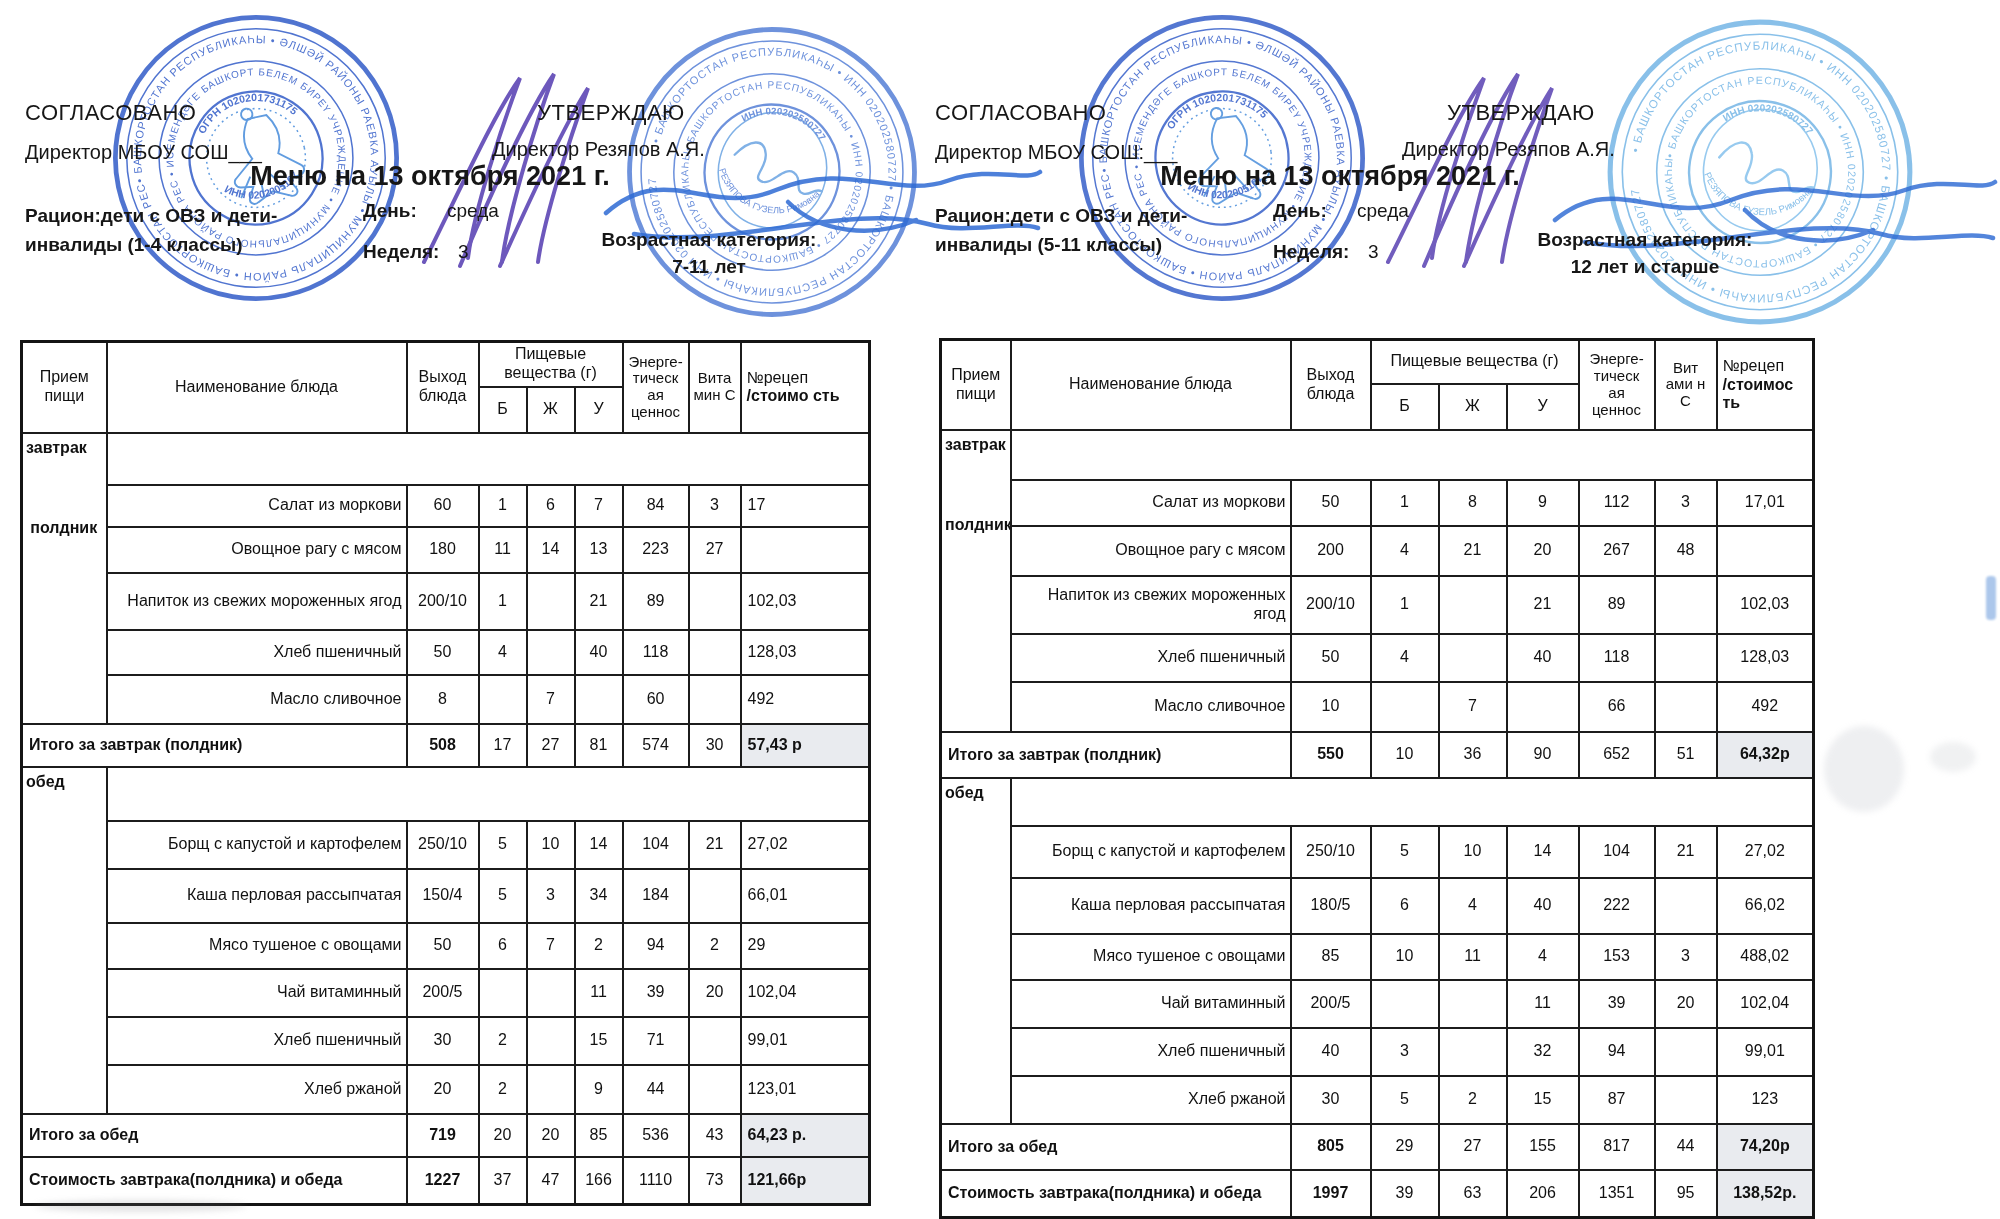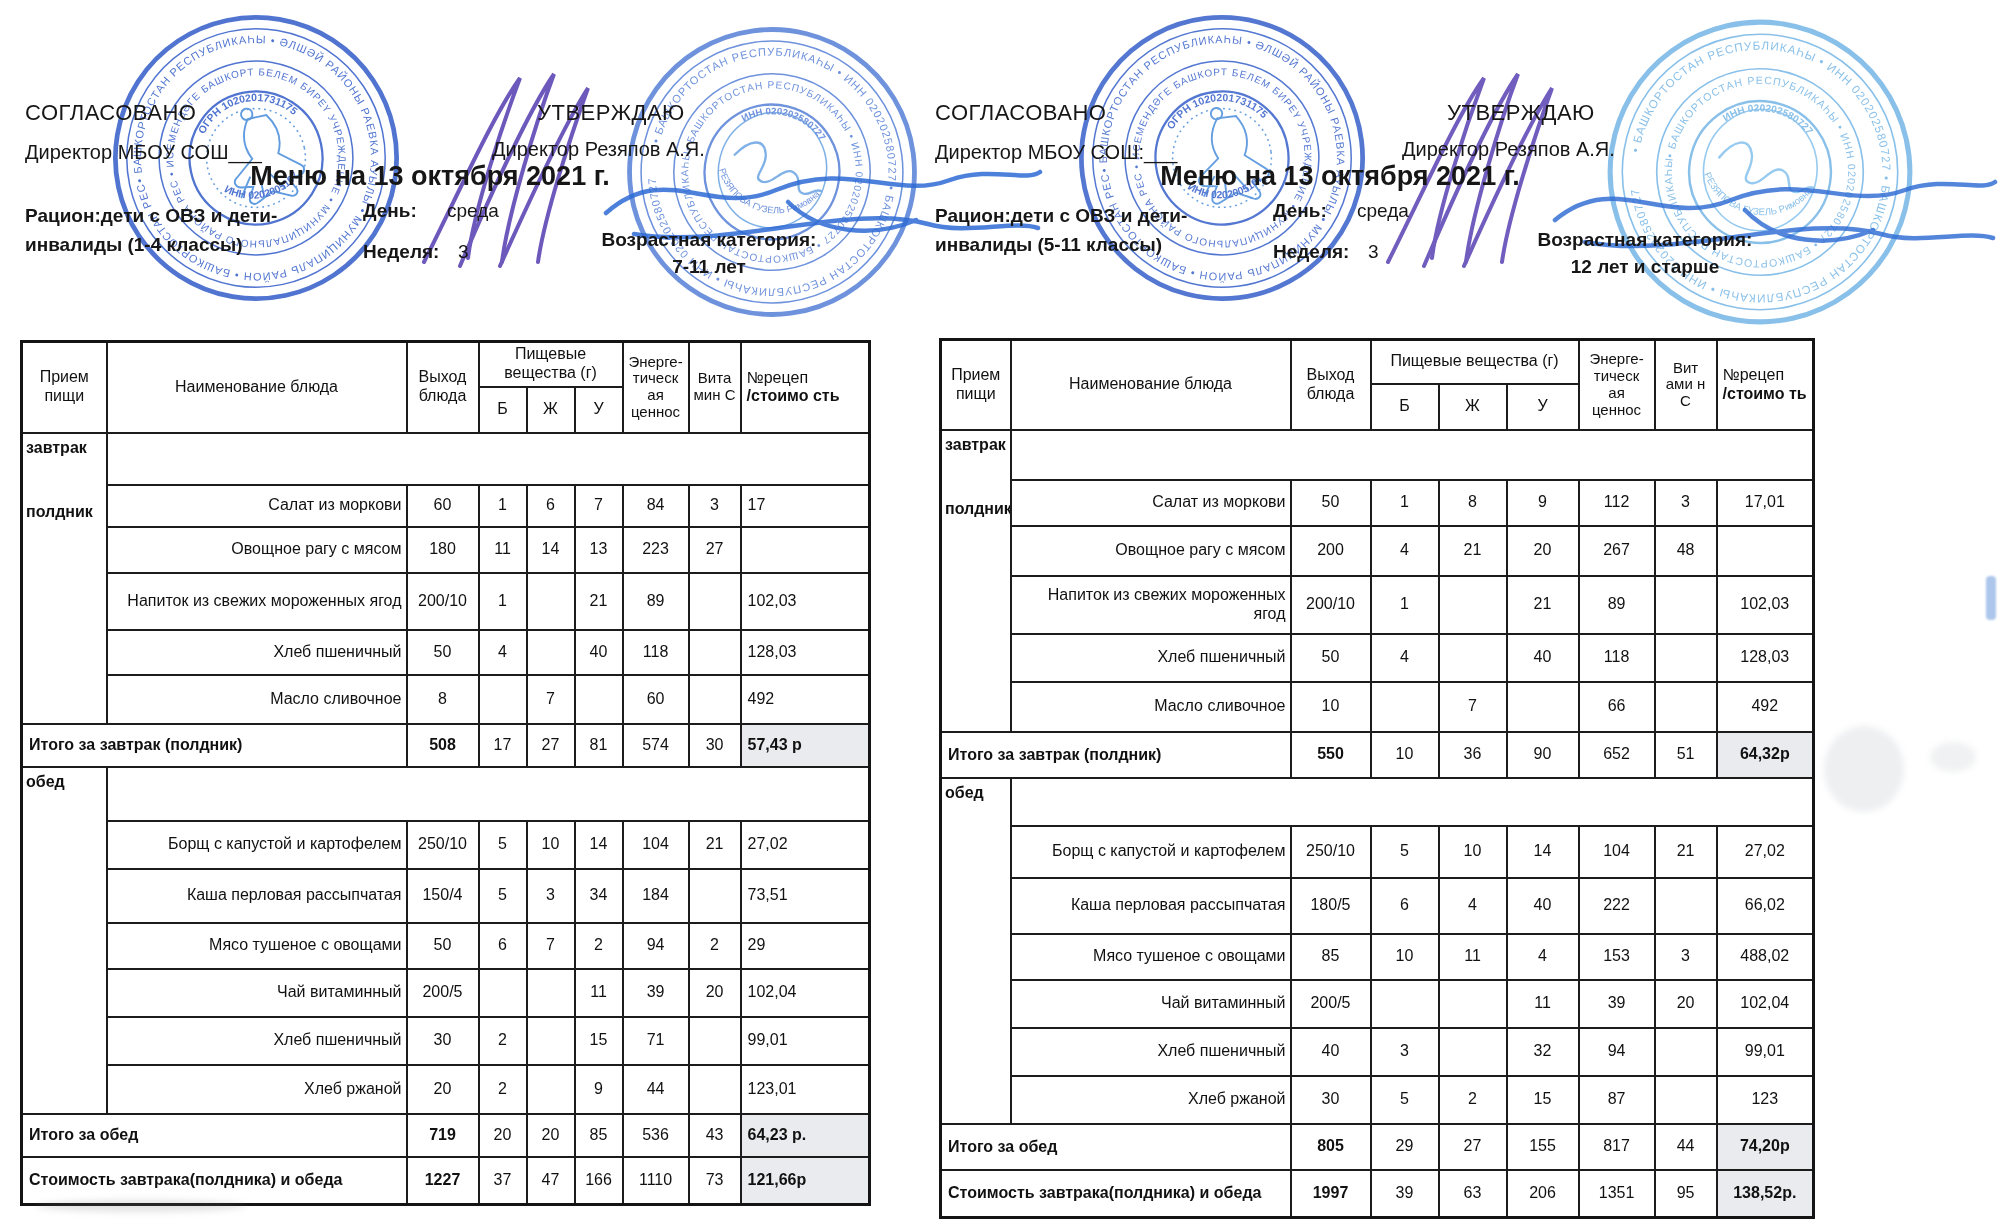--- a/index.html
+++ b/index.html
@@ -17,21 +17,21 @@
   table.menu-table{position:absolute;border-collapse:collapse;table-layout:fixed;border:3px solid #141414;}
   .menu-table td,.menu-table th{border:2px solid #1c1c1c;font:16px/1.18 "Liberation Sans",sans-serif;
         color:#111;padding:1px 4px;vertical-align:middle;overflow:hidden;}
   .menu-table th{font-weight:normal;text-align:center;}
   .menu-table .hsmall{font-size:15px;line-height:1.12;}
   .menu-table .rech{text-align:left;padding-left:5px;line-height:1.15;}
   .menu-table .rech .b2{font-weight:bold;}
   .menu-table td.dish{text-align:right;padding-left:7px;}
   .menu-table td.num{text-align:center;}
   .menu-table td.meal-cell{vertical-align:top;font-weight:bold;padding-top:5px;padding-left:3px;}
-  .meal-cell .ml2{margin-top:46px;font-weight:bold;}
+  .meal-cell .ml2{margin-top:62px;font-weight:bold;text-align:center;}
   .menu-table td.total-label{font-weight:bold;text-align:left;padding-left:6px;line-height:1.25;}
   .menu-table td.bold{font-weight:bold;}
   .menu-table td.hl{background:#e9ebef;}
   .t0 td.recipe{text-align:left;padding-left:6px;}
   .t1 td.recipe{text-align:center;}
 
   .stamp{position:absolute;pointer-events:none;}
   .stamp svg{width:100%;height:100%;}
   .sig{position:absolute;pointer-events:none;}
   .smudge{position:absolute;pointer-events:none;border-radius:50%;filter:blur(3px);}
@@ -352,21 +352,21 @@
             <td class="recipe num">27,02</td>
           </tr>
           <tr style="height: 54px;">
             <td class="dish">Каша перловая рассыпчатая</td>
             <td class="num">150/4</td>
             <td class="num">5</td>
             <td class="num">3</td>
             <td class="num">34</td>
             <td class="num">184</td>
             <td class="num"></td>
-            <td class="recipe num">73,51</td>
+            <td class="recipe num">66,01</td>
           </tr>
           <tr style="height: 46px;">
             <td class="dish">Мясо тушеное с овощами</td>
             <td class="num">50</td>
             <td class="num">6</td>
             <td class="num">7</td>
             <td class="num">2</td>
             <td class="num">94</td>
             <td class="num">2</td>
             <td class="recipe num">29</td>
@@ -440,21 +440,21 @@
         <thead>
           <tr style="height: 44px;">
             <th rowspan="2">Прием пищи</th>
             <th rowspan="2">Наименование блюда</th>
             <th rowspan="2">Выход блюда</th>
             <th colspan="3">Пищевые вещества (г)</th>
             <th class="hsmall" rowspan="2">Энерге- тическ ая ценнос</th>
             <th class="hsmall" rowspan="2">Вит ами н С</th>
             <th class="rech" rowspan="2">
               <div>№рецеп</div>
-              <div class="b2">/стоимо ть</div>
+              <div class="b2">/стоимос ть</div>
             </th>
           </tr>
           <tr style="height: 46px;">
             <th>Б</th>
             <th>Ж</th>
             <th>У</th>
           </tr>
         </thead>
         <tbody>
           <tr style="height: 50px;">

